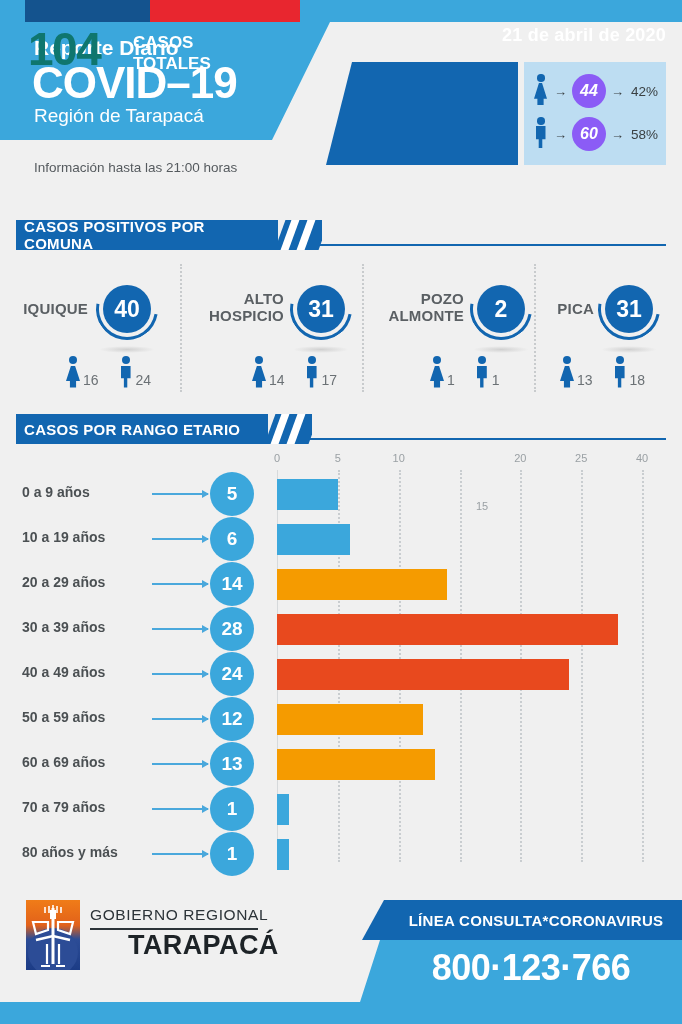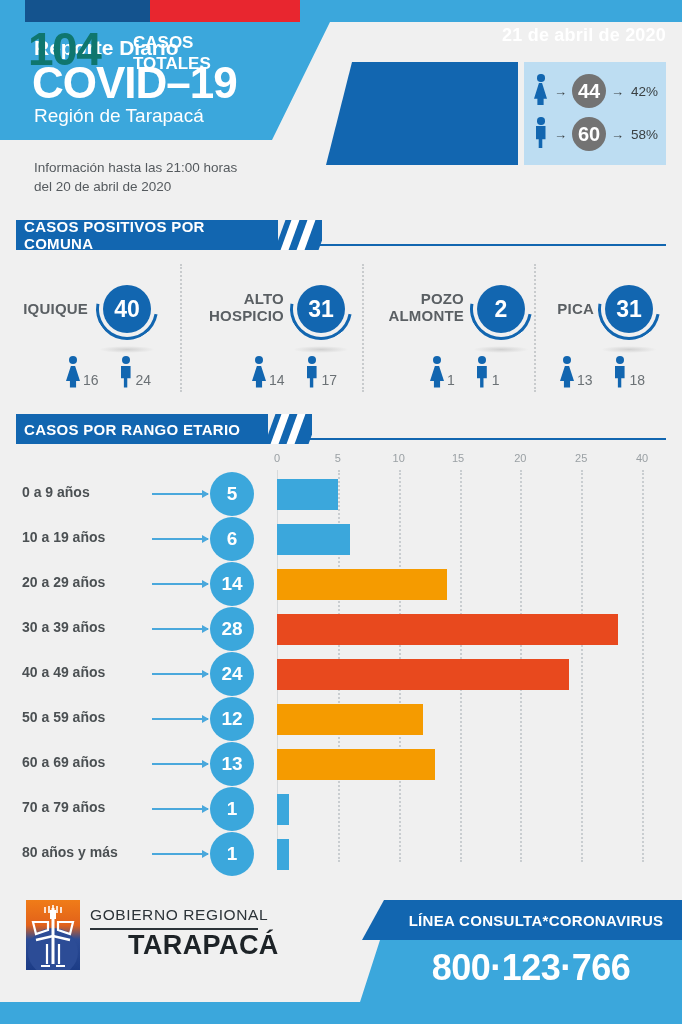--- a/index.html
+++ b/index.html
@@ -68,23 +68,23 @@
   .sx-f-body {
     position:absolute; left:2px; top:9px; width:13px; height:22px; background:#1266B0;
     clip-path: polygon(38% 0, 62% 0, 100% 72%, 74% 72%, 74% 100%, 26% 100%, 26% 72%, 0 72%);
   }
   .sx-m-body {
     position:absolute; left:3.5px; top:9px; width:10px; height:22px; background:#1266B0;
     clip-path: polygon(0 0, 100% 0, 100% 60%, 68% 60%, 68% 100%, 32% 100%, 32% 60%, 0 60%);
   }
   .arw { color:#3a4043; font-size:13px; margin:0 5px; line-height:1; }
   .sx-circle {
-    width:34px; height:34px; border-radius:50%; background:#737373;
-    color:#fff; font-size:20px; font-weight:bold;
-    display:flex; align-items:center; justify-content:center;
+    width:34px; height:34px; border-radius:50%; background:#8b5cf6;
+    color:#fff; font-size:16px; font-weight:bold;
+    display:flex; align-items:center; justify-content:center;font-style:italic;
   }
   .sx-pct { color:#3a4043; font-size:13.5px; margin-left:2px; }
 
   
   .sec { position:absolute; left:16px; width:650px; height:30px; }
   .sec-bar {
     position:absolute; left:0; top:0; height:30px; background:#1266B0;
     display:flex; align-items:center;
   }
   .sec-bar span { color:#fff; font-size:15px; font-weight:bold; padding-left:8px; letter-spacing:.3px; }
@@ -193,21 +193,20 @@
   <div class="hdr-band-clip"></div>
   <div class="flag flag-blue"></div>
   <div class="flag flag-red"></div>
 
   <div class="date-txt">21 de abril de 2020</div>
   <div class="rep-diario">Reporte Diario</div>
   <div class="covid19">COVID–19</div>
   <div class="region-sub">Región de Tarapacá</div>
   <div class="info-hasta">
     <div>Información hasta las 21:00 horas</div>
-    <div>del 20 de abril de 2020</div>
   </div>
 
   <div class="totales-box"></div>
   <div class="totales-num">104</div>
   <div class="totales-lbl">
     <div>CASOS</div>
     <div>TOTALES</div>
   </div>
 
   <div class="sexo-box">
@@ -371,21 +370,21 @@
       <div class="sl" style="left:24px;"></div>
     </div>
     <div class="sec-line" style="width:364px;"></div>
   </div>
 
   <div class="chart">
     <div id="axis-labels">
         <div class="ax-lbl" style="left: 277px;">0</div>
         <div class="ax-lbl" style="left: 337.833px;">5</div>
         <div class="ax-lbl" style="left: 398.667px;">10</div>
-        <div class="ax-lbl" style="left: 458px;">15</div>
+        <div class="ax-lbl" style="left: 482px; margin-top: 48px;">15</div>
         <div class="ax-lbl" style="left: 520.333px;">20</div>
         <div class="ax-lbl" style="left: 581.167px;">25</div>
         <div class="ax-lbl" style="left: 642px;">40</div>
       </div>
     <div id="gridlines">
         <div class="grid grid0" style="left: 277px;"></div>
         <div class="grid" style="left: 337.833px;"></div>
         <div class="grid" style="left: 398.667px;"></div>
         <div class="grid" style="left: 459.5px;"></div>
         <div class="grid" style="left: 520.333px;"></div>

